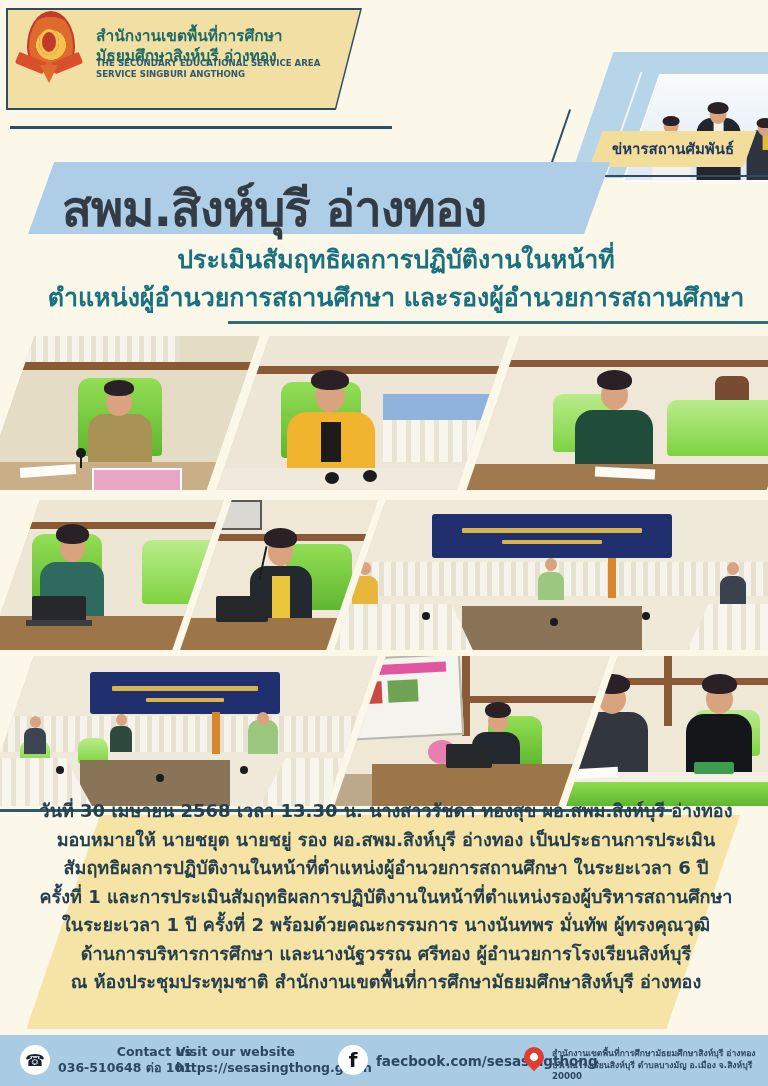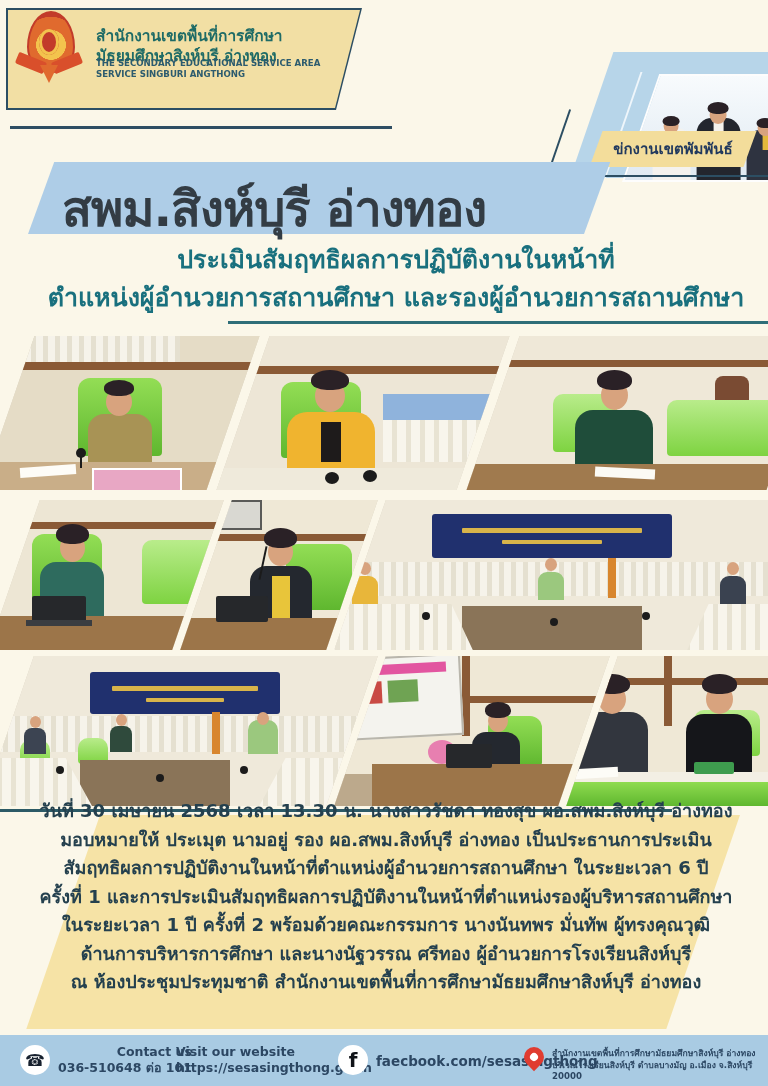--- a/index.html
+++ b/index.html
@@ -115,21 +115,21 @@
       <div class="abs" style="left:152px;bottom:0;width:38px;height:50px;background:#2E3340;border-radius:13px 13px 0 0;"></div>
       <div class="abs" style="left:168px;bottom:30px;width:6px;height:18px;background:#E3B93C;"></div>
       <div class="abs head" style="left:163px;bottom:44px;width:15px;height:16px;"></div>
       <div class="abs hair" style="left:162px;bottom:52px;width:17px;height:10px;"></div>
     </div>
   </div>
   <div class="abs diag-navy"></div>
   <div class="abs hline-navy"></div>
 
   <div class="abs badge-bg"></div>
-  <div class="abs badge-text">ข่กงานเขตพัมพันธ์</div>
+  <div class="abs badge-text">ข่หารสถานศัมพันธ์</div>
 
   <div class="abs title-band"></div>
   <div class="abs title-text">สพม.สิงห์บุรี อ่างทอง</div>
   <div class="abs subtitle">
     <div>ประเมินสัมฤทธิผลการปฏิบัติงานในหน้าที่</div>
     <div>ตำแหน่งผู้อำนวยการสถานศึกษา และรองผู้อำนวยการสถานศึกษา</div>
   </div>
   <div class="abs sub-line"></div>
 
   <div class="ph" style="left:8px;top:336px;width:225px;height:154px;">
@@ -295,21 +295,21 @@
       <div class="abs" style="left:0;right:0;top:126px;height:24px;background:linear-gradient(180deg,#8FDB4F,#5FB72F);"></div>
       <div class="abs" style="left:30px;top:112px;width:44px;height:10px;background:#FDFCF7;transform:rotate(-3deg);"></div>
       <div class="abs" style="left:150px;top:106px;width:40px;height:12px;background:#3E9C4E;border-radius:2px;"></div>
     </div>
   </div>
 
   <div class="abs divider"></div>
   <div class="abs body-band"></div>
   <div class="abs body-text">
     <div>วันที่ 30 เมษายน 2568 เวลา 13.30 น. นางสาวรัชดา ทองสุข ผอ.สพม.สิงห์บุรี อ่างทอง</div>
-    <div>มอบหมายให้ ประเมุต นามอยู่ รอง ผอ.สพม.สิงห์บุรี อ่างทอง เป็นประธานการประเมิน</div>
+    <div>มอบหมายให้ นายชยุต นายชยู่ รอง ผอ.สพม.สิงห์บุรี อ่างทอง เป็นประธานการประเมิน</div>
     <div>สัมฤทธิผลการปฏิบัติงานในหน้าที่ตำแหน่งผู้อำนวยการสถานศึกษา ในระยะเวลา 6 ปี</div>
     <div>ครั้งที่ 1 และการประเมินสัมฤทธิผลการปฏิบัติงานในหน้าที่ตำแหน่งรองผู้บริหารสถานศึกษา</div>
     <div>ในระยะเวลา 1 ปี ครั้งที่ 2 พร้อมด้วยคณะกรรมการ นางนันทพร มั่นทัพ ผู้ทรงคุณวุฒิ</div>
     <div>ด้านการบริหารการศึกษา และนางนัฐวรรณ ศรีทอง ผู้อำนวยการโรงเรียนสิงห์บุรี</div>
     <div>ณ ห้องประชุมประทุมชาติ สำนักงานเขตพื้นที่การศึกษามัธยมศึกษาสิงห์บุรี อ่างทอง</div>
   </div>
 
   <div class="abs footer">
     <div class="circ" style="left:20px;top:10px;">
       <span style="font-size:16px;color:#16202E;">☎</span>

